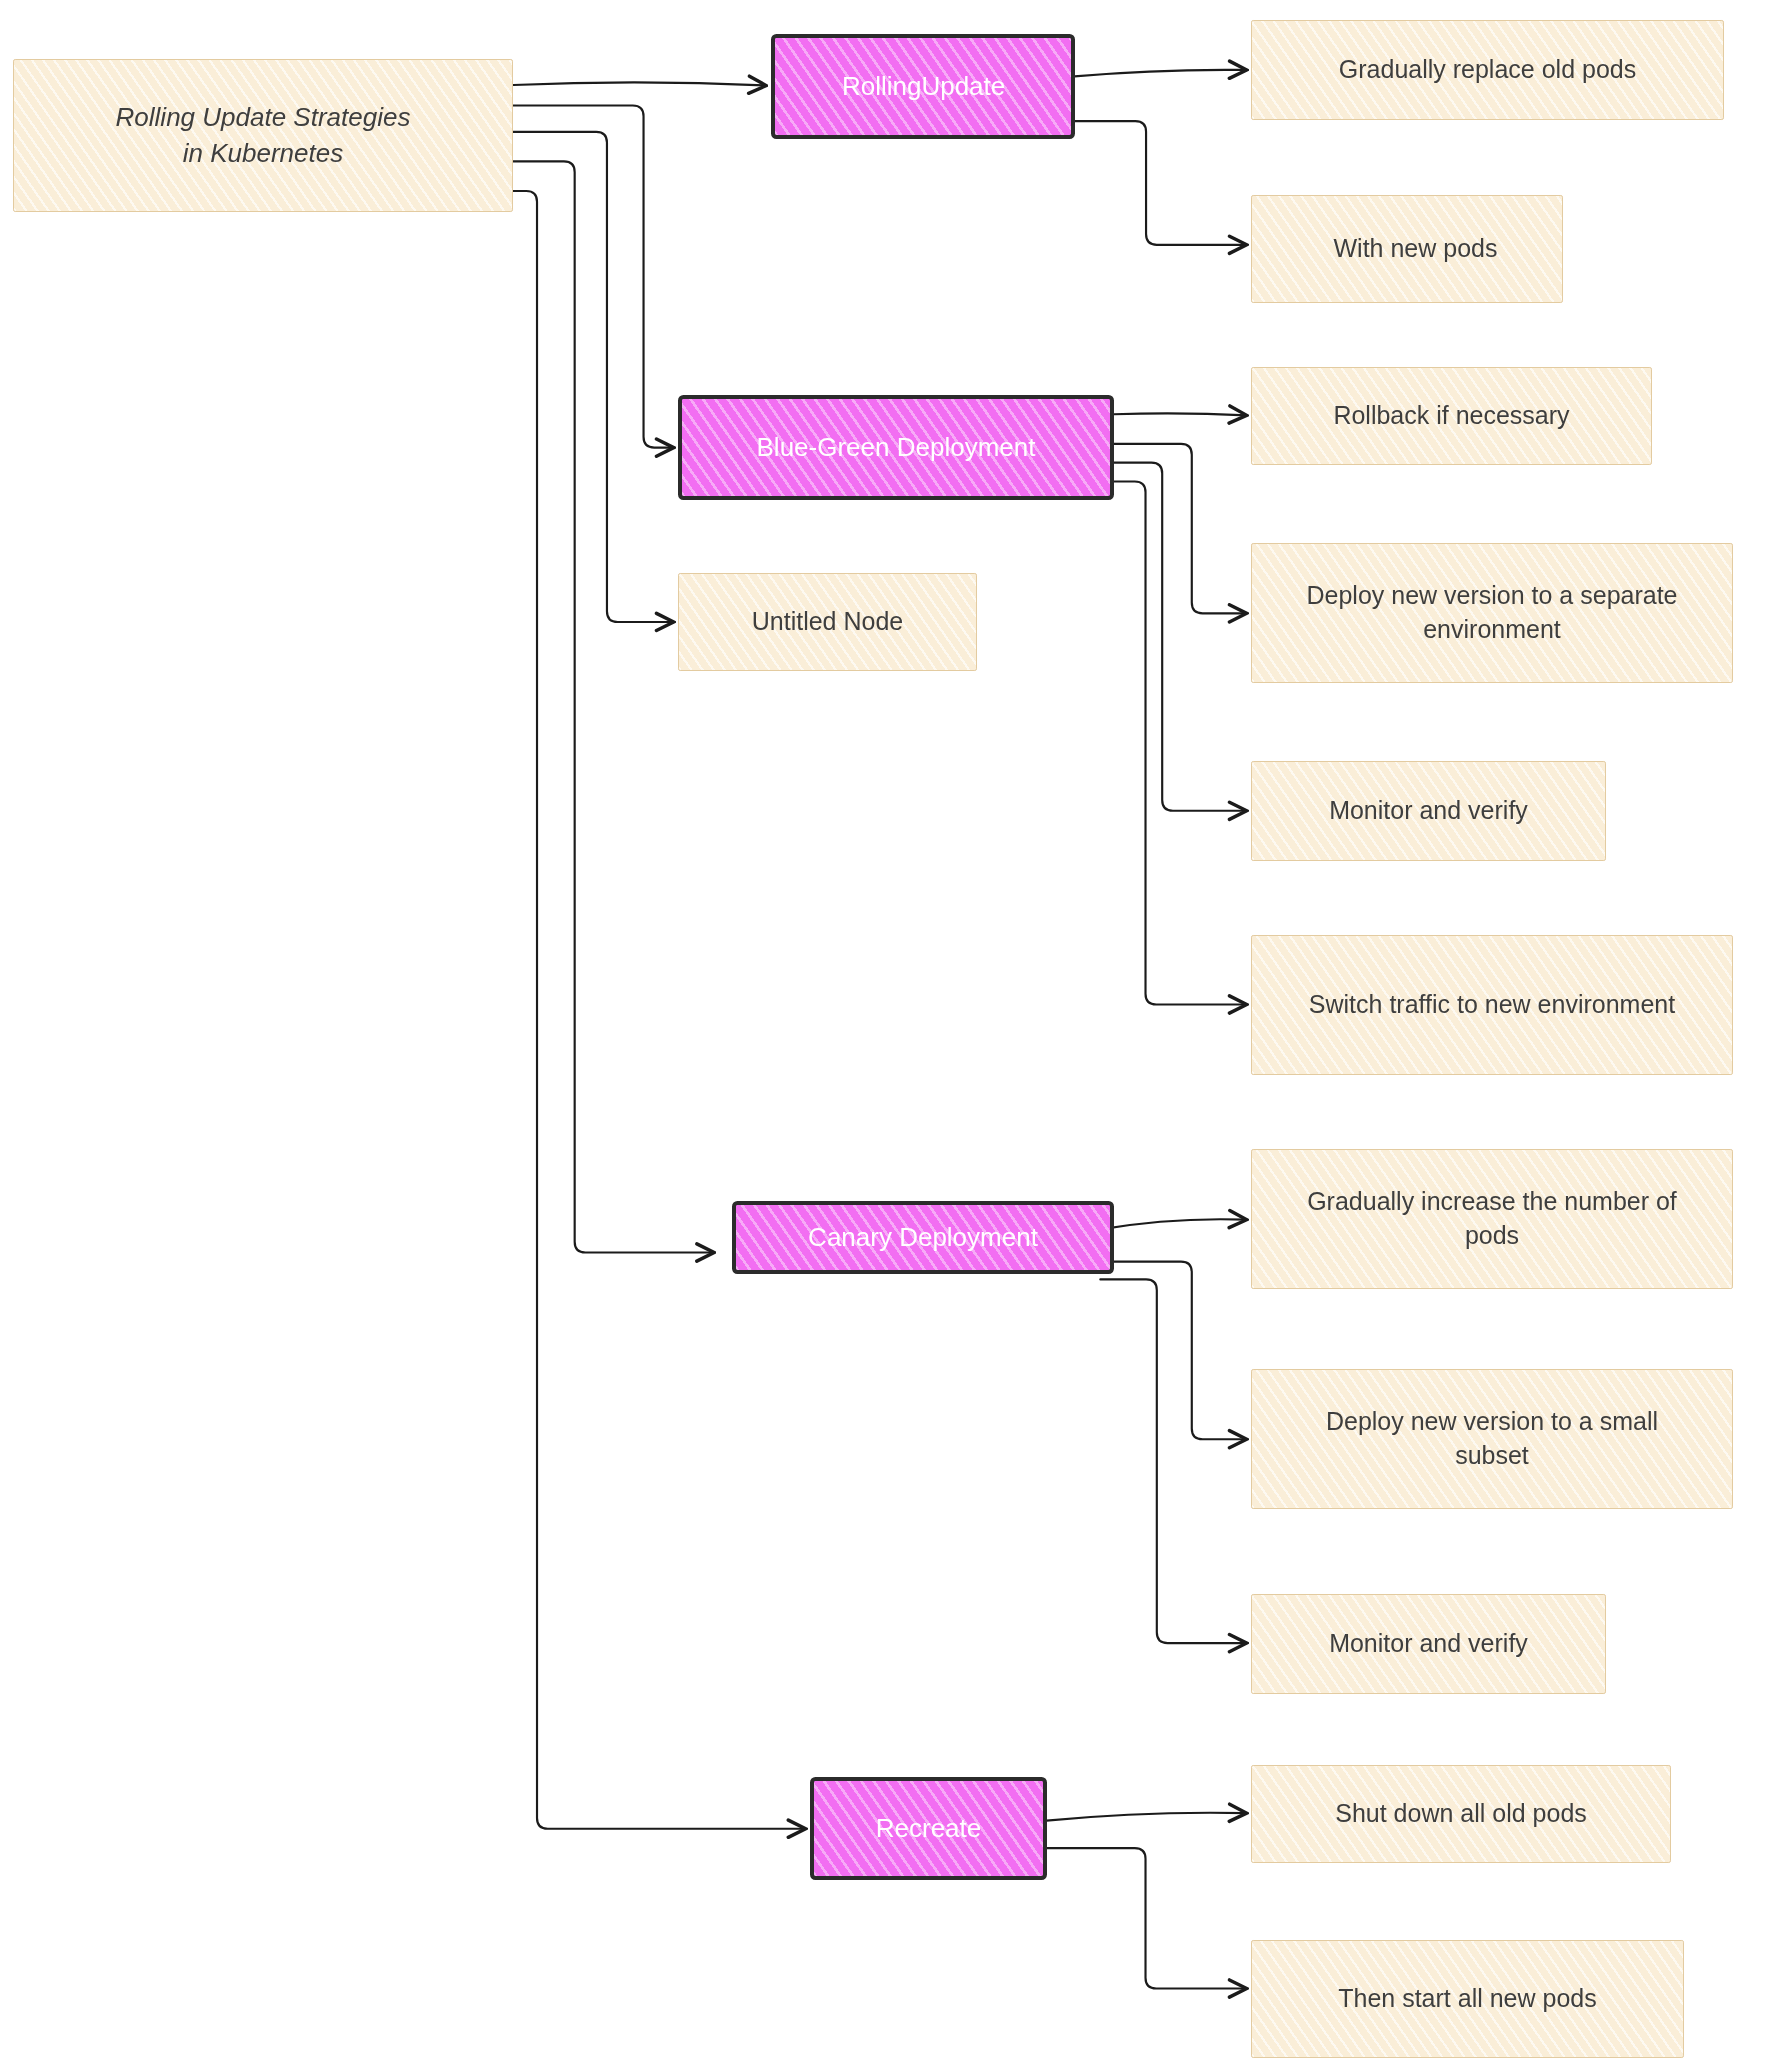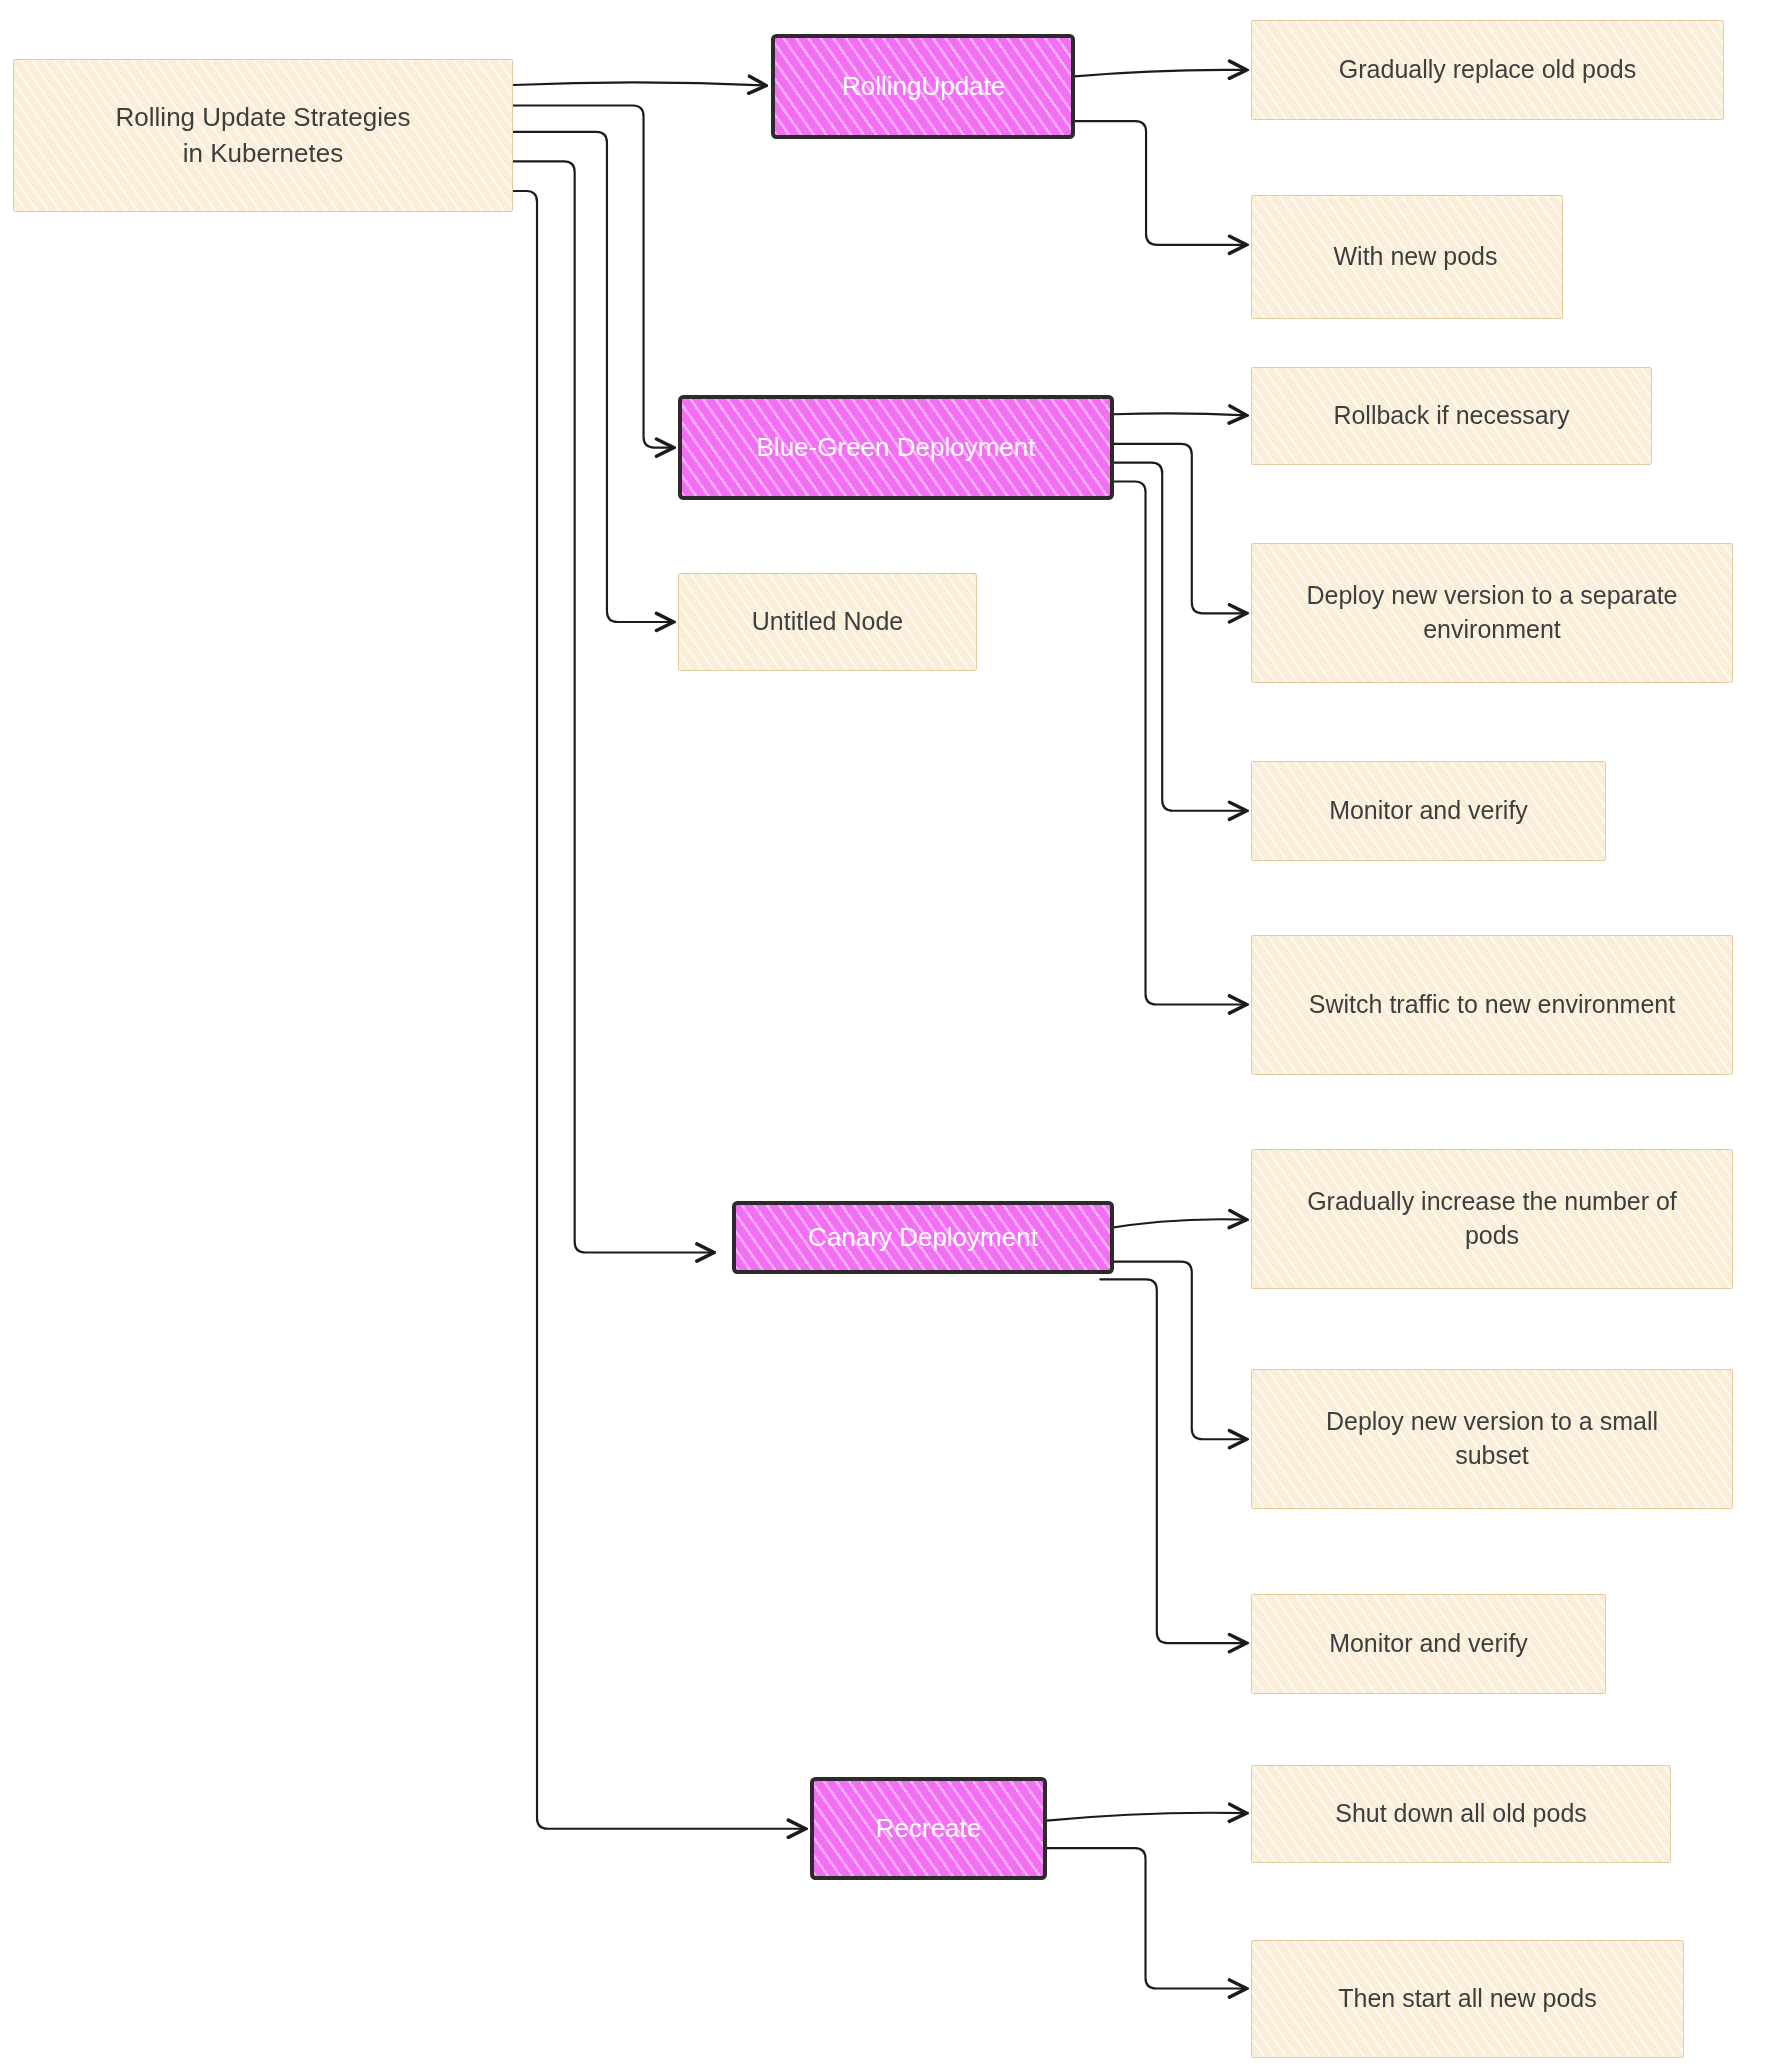--- a/index.html
+++ b/index.html
@@ -37,21 +37,21 @@
     background-color: #faeed8;
     background-image: repeating-linear-gradient(55deg,
       rgba(255,255,255,0.65) 0px, rgba(255,255,255,0.65) 2.2px,
       rgba(0,0,0,0) 2.2px, rgba(0,0,0,0) 9.1px);
     border: 1.6px solid #e3cba0;
     border-radius: 2.2px;
     color: #3e3e3e;
     font-size: 25px;
     padding: 5.4px 27px;
   }
-  .rootnode { font-size: 26px; padding: 5.4px 16px; }
+  .rootnode { font-size: 26px; padding: 5.4px 16px; font-style: italic; }
   .leaf.wide2 { padding: 17px 43px; }
   .branch {
     background-color: #f26ef2;
     background-image: repeating-linear-gradient(55deg,
       rgba(255,255,255,0.42) 0px, rgba(255,255,255,0.42) 2.7px,
       rgba(0,0,0,0) 2.7px, rgba(0,0,0,0) 10.2px);
     border: 4.3px solid #2b2b2b;
     border-radius: 5.4px;
     color: #ffffff;
     font-size: 26px;
@@ -110,21 +110,21 @@
   </div>
 
   <div class="node branch" style="left:810px; top:1777px; width:237px; height:103px;">
     <span>Recreate</span>
   </div>
 
   <div class="node leaf" style="left:1251px; top:20px; width:473px; height:100px;">
     <span>Gradually replace old pods</span>
   </div>
 
-  <div class="node leaf" style="left:1251px; top:195px; width:312px; height:124px;padding-left:44px;">
+  <div class="node leaf" style="left:1251px; top:195px; width:312px; height:108px;padding-left:44px;">
     <span>With new pods</span>
   </div>
 
   <div class="node leaf" style="left:1251px; top:367px; width:401px; height:98px;">
     <span>Rollback if necessary</span>
   </div>
 
   <div class="node leaf wide2" style="left:1251px; top:543px; width:482px; height:140px;">
     <span>Deploy new version to a separate environment</span>
   </div>

